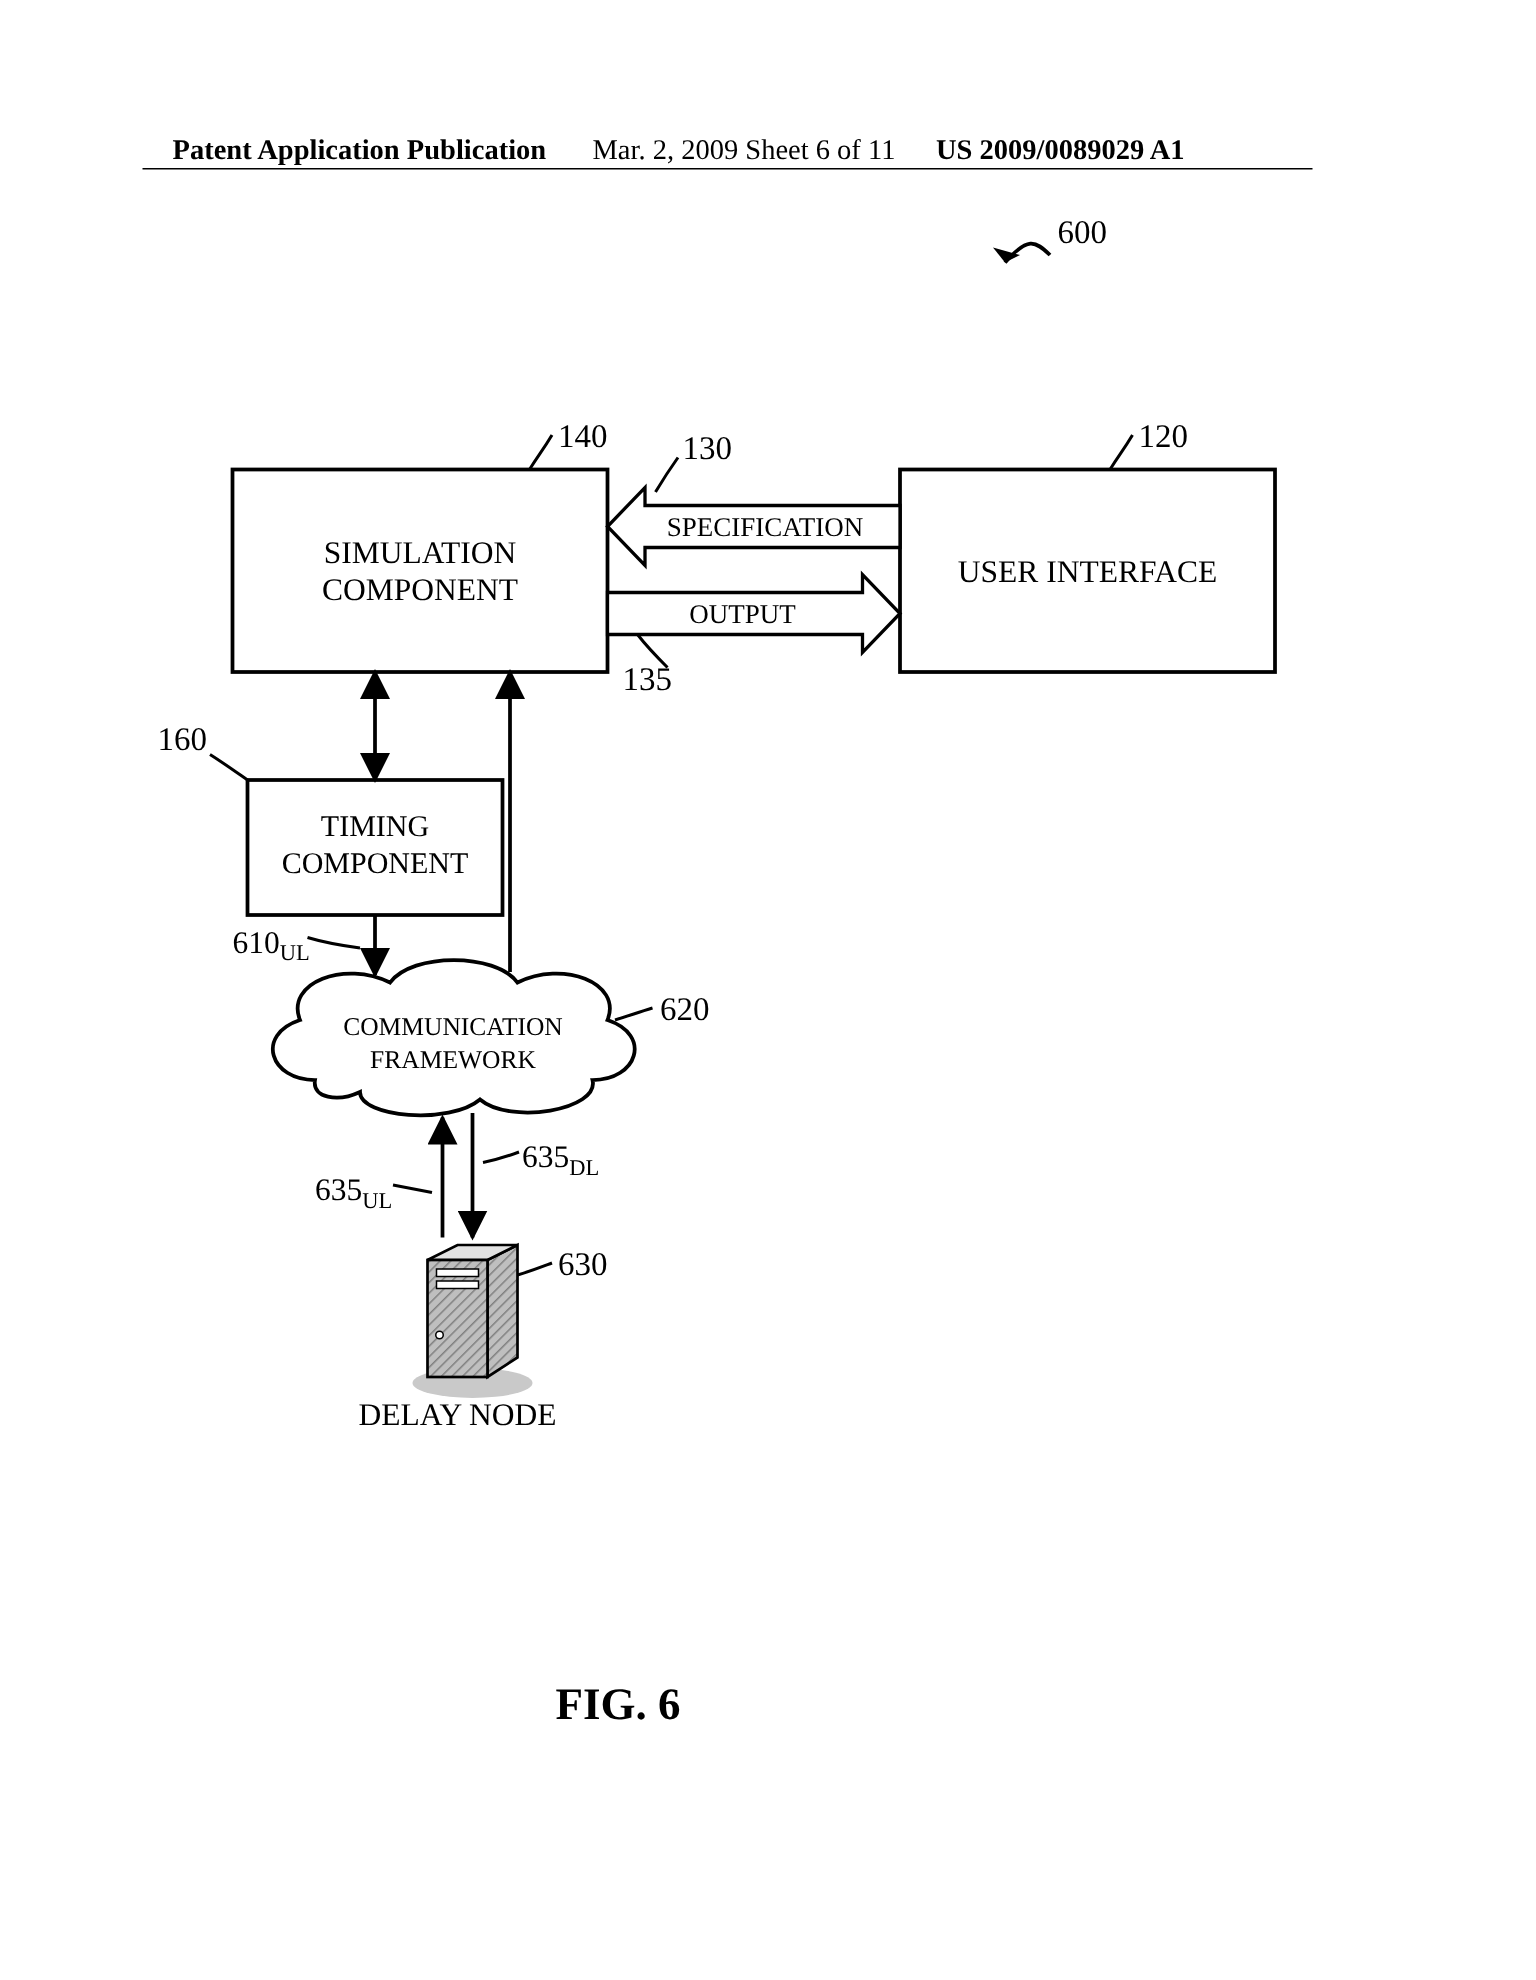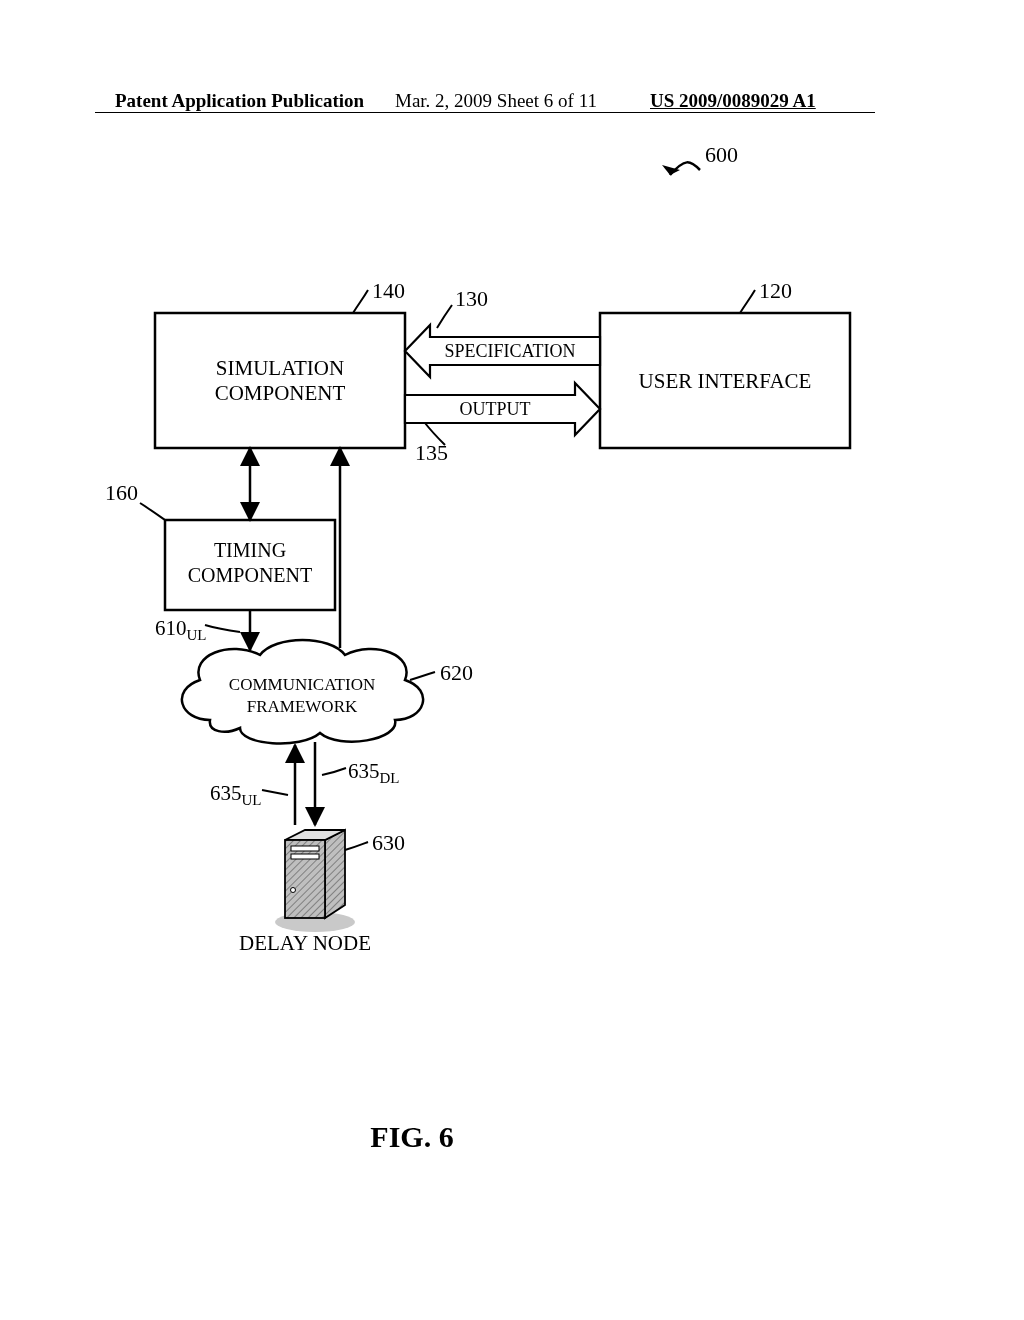--- a/index.html
+++ b/index.html
@@ -23,23 +23,22 @@
     left: 88px;
     font-weight: bold;
     margin-left: 27px;
   }
   .header .center {
     position: absolute;
     left: 395px;
   }
   .header .right {
     position: absolute;
-    left: 650px;
+    left: 624px;
     font-weight: bold;
-    text-decoration: underline;
   }
   .hrline {
     position: absolute;
     top: 112px;
     left: 95px;
     width: 780px;
     border-top: 1px solid #000;
   }
   svg {
     position: absolute;

